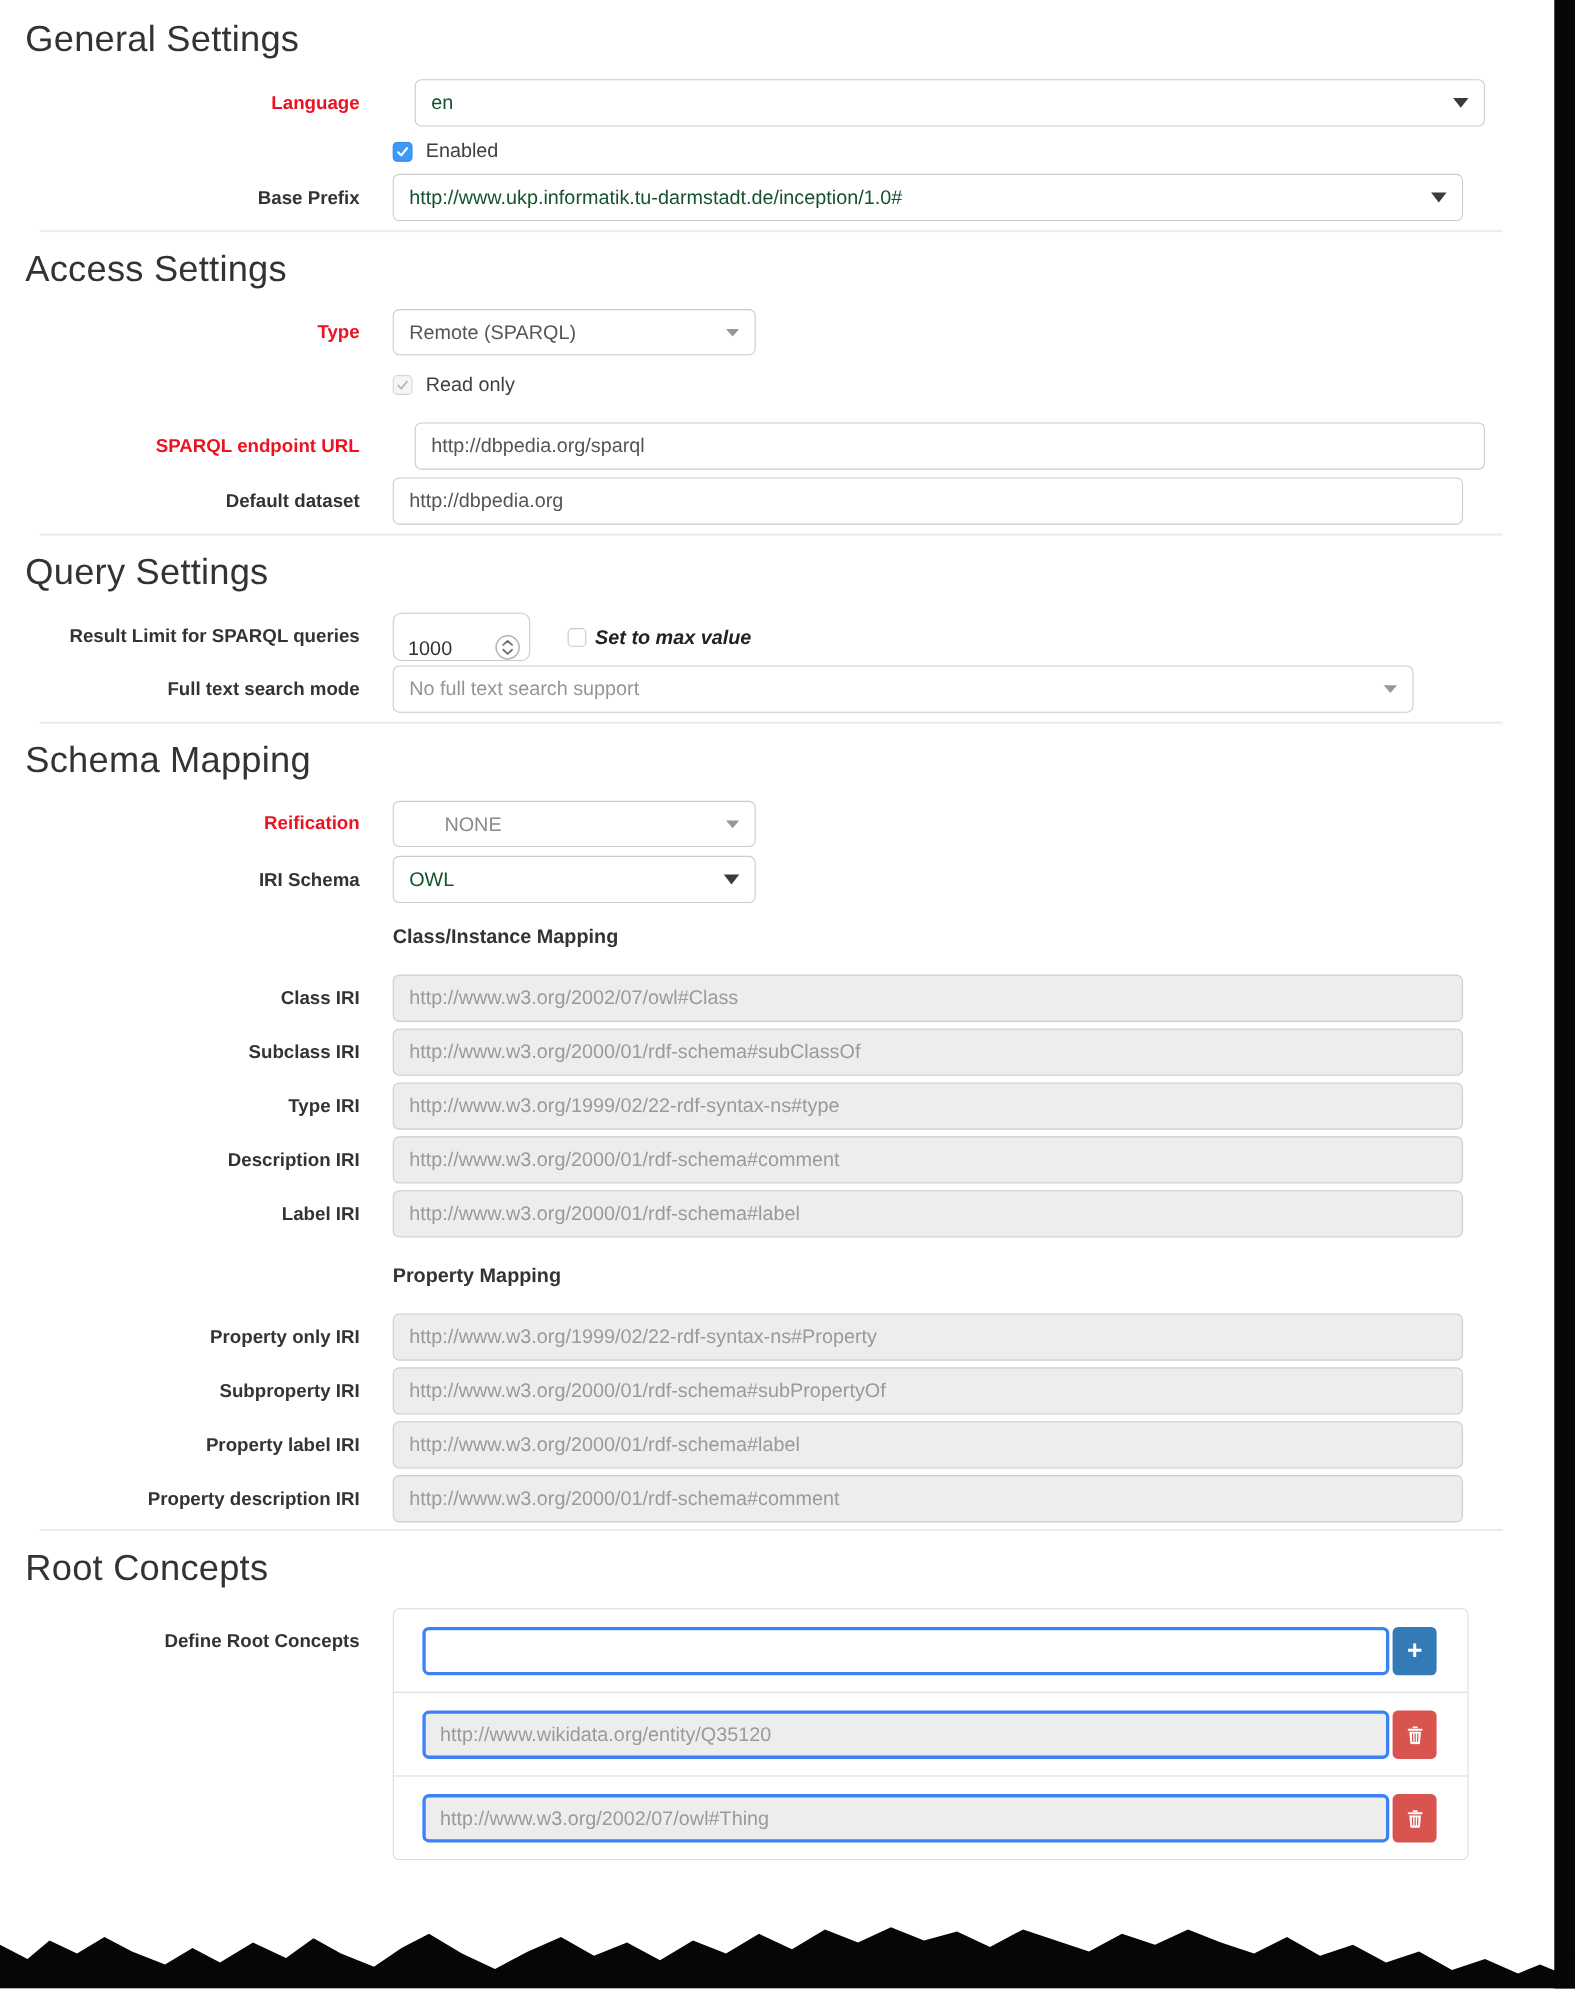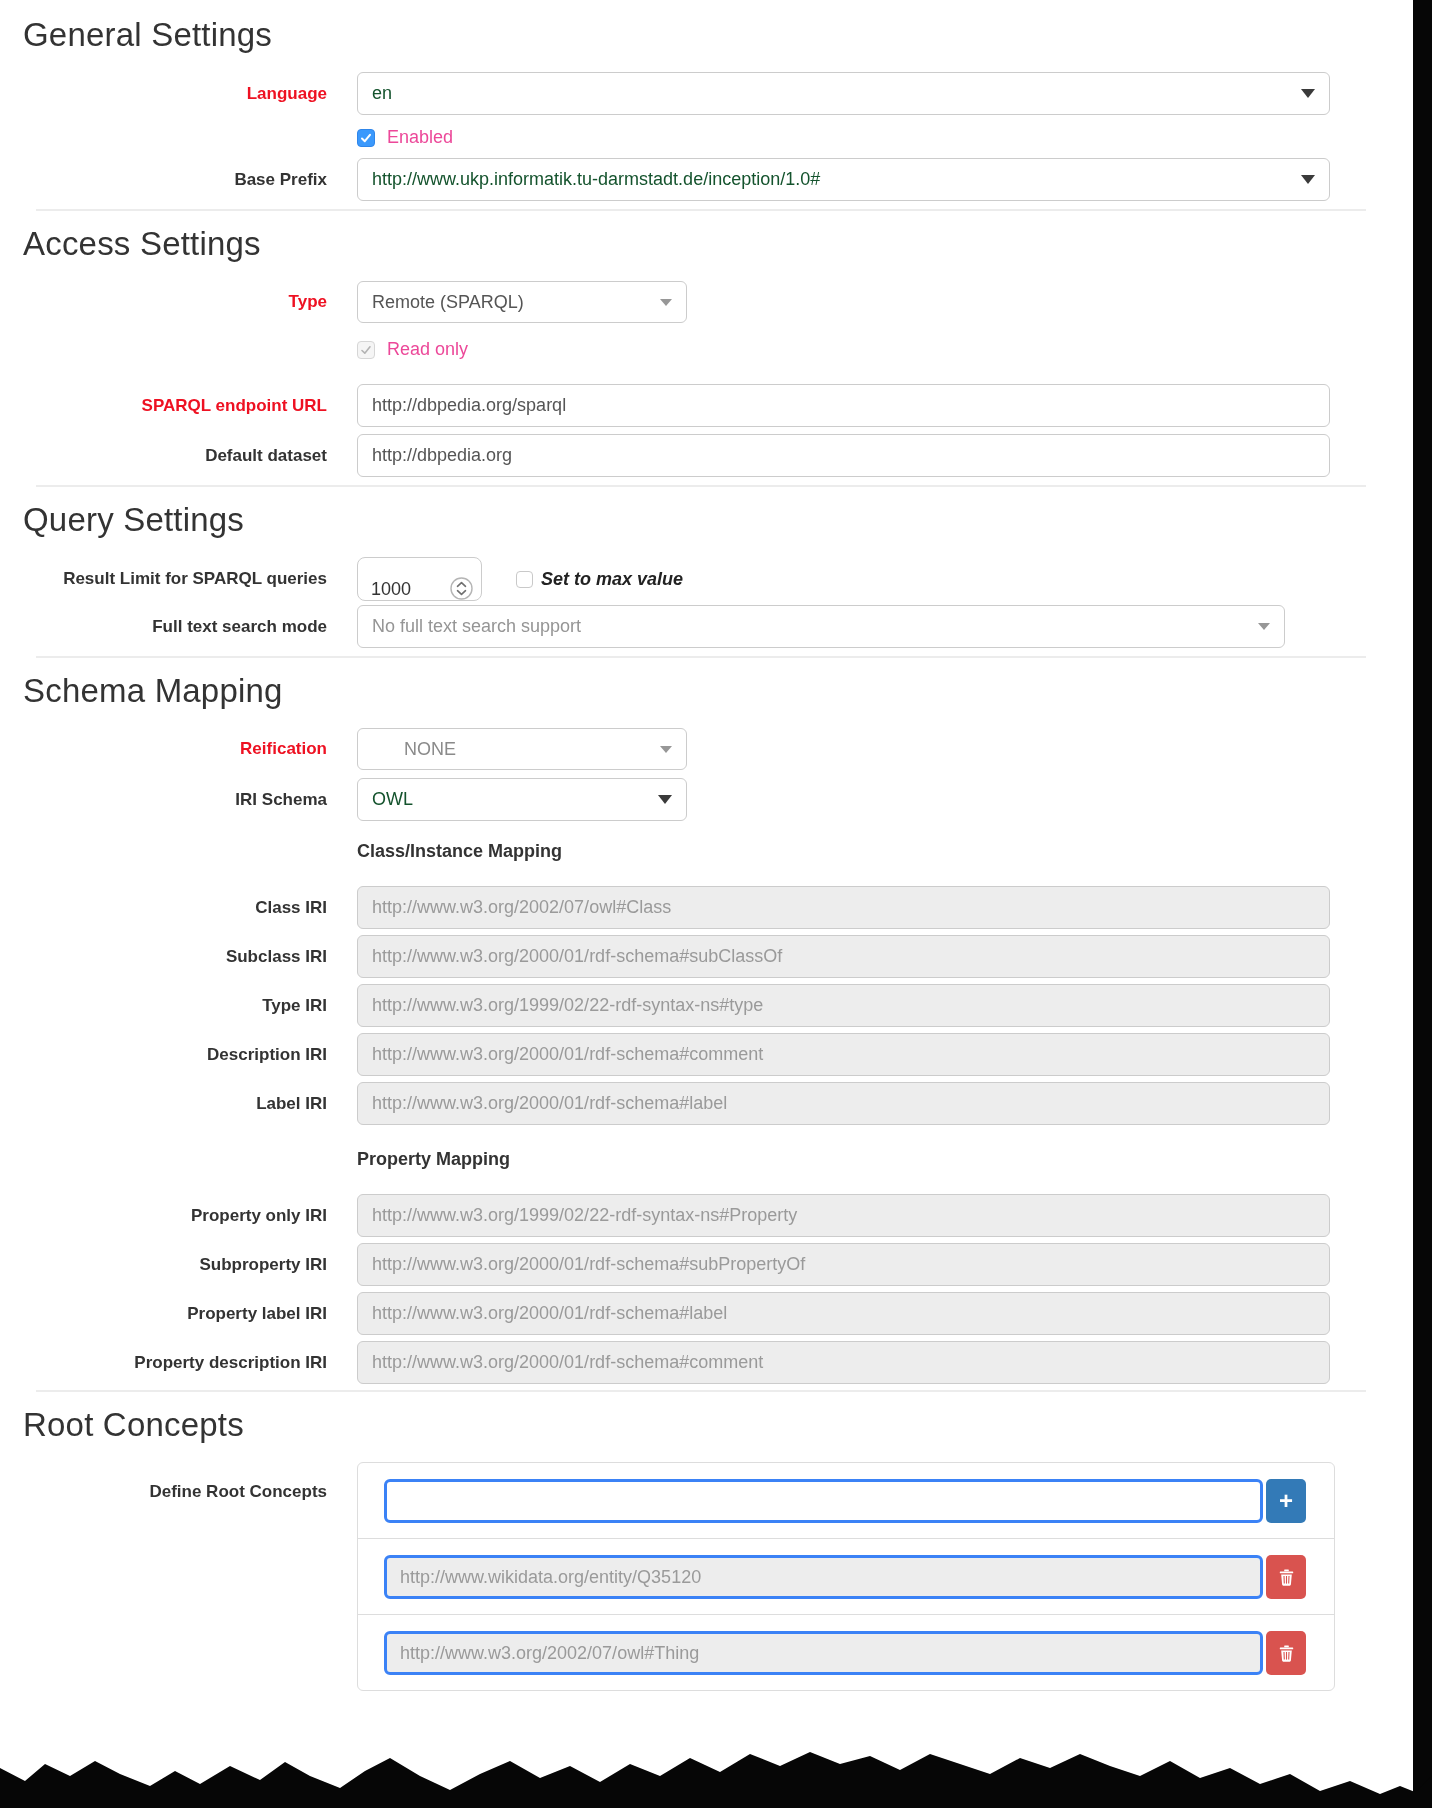--- a/index.html
+++ b/index.html
@@ -65,21 +65,21 @@
   
   .checkrow { display:flex; align-items:center; }
   .cb {
     width:18px; height:18px; border-radius:4px; display:inline-flex;
     align-items:center; justify-content:center; flex:0 0 18px;
   }
   .cb.checked-blue { background:#3b99fc; border:1px solid #2f86ea; }
   .cb.checked-gray { background:#f5f5f5; border:1px solid #d6d6d6; }
   .cb.unchecked    { background:#fff;    border:1px solid #c9c9c9; width:17px; height:17px; flex-basis:17px; }
   .cb svg { display:block; }
-  .cb-label { margin-left:12px; font-size:18px; color:#ec4899; }
+  .cb-label { margin-left:12px; font-size:18px; color:#404040; }
   .cb-label.italic { font-style:italic; font-weight:bold; color:#222; }
 
   
   .spinner {
     width:125px; height:44px; border:1px solid #ccc; border-radius:8px;
     display:flex; align-items:flex-end; padding:0 8px 0 13px; background:#fff;
   }
   .spinner .num { flex:1; font-size:18px; color:#333; }
 
   .subheading {
@@ -108,21 +108,21 @@
   .panel-input.editable { background:#fff; color:#333; }
   .btn {
     width:40px; height:44px; margin-left:3px; border:none; border-radius:5px;
     display:flex; align-items:center; justify-content:center; cursor:pointer;
     flex:0 0 40px;
   }
   .btn-add { background:#337ab7; color:#fff; font-size:24px; font-weight:bold; line-height:1; }
   .btn-del { background:#d9534f; }
 
   
-  .mb-gap-sm { margin-bottom:7px; }
+  .mb-gap-sm { margin-bottom:7px;gap:20px; }
   .enabled-row  { margin:12px 0 10px 0; }
   .readonly-row { margin:16px 0 24px 0; }
   .mt-divider1 { margin-top:30px; }
   .mt-divider2 { margin-top:50px; }
   .mt-divider3 { margin-top:20px; }
   .mt-divider4 { margin-top:22px; }
   .mb-head { margin-bottom:18px; }
   .mb-head2 { margin-bottom:22px; }
   .mb-head3 { margin-bottom:24px; }
   .mb-fts { margin-bottom:4px; }

